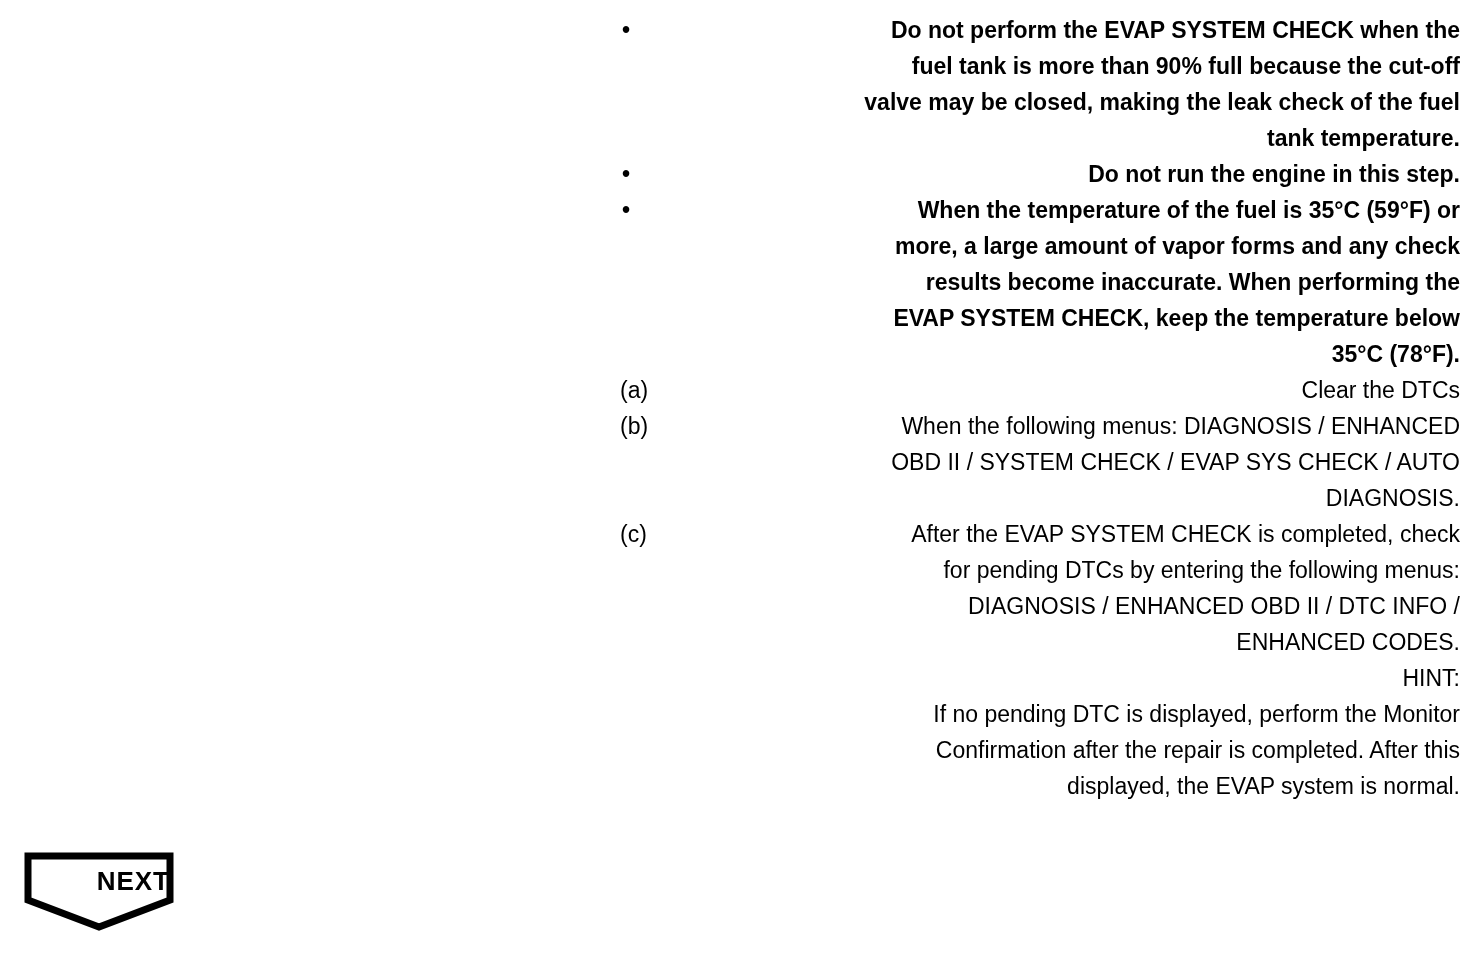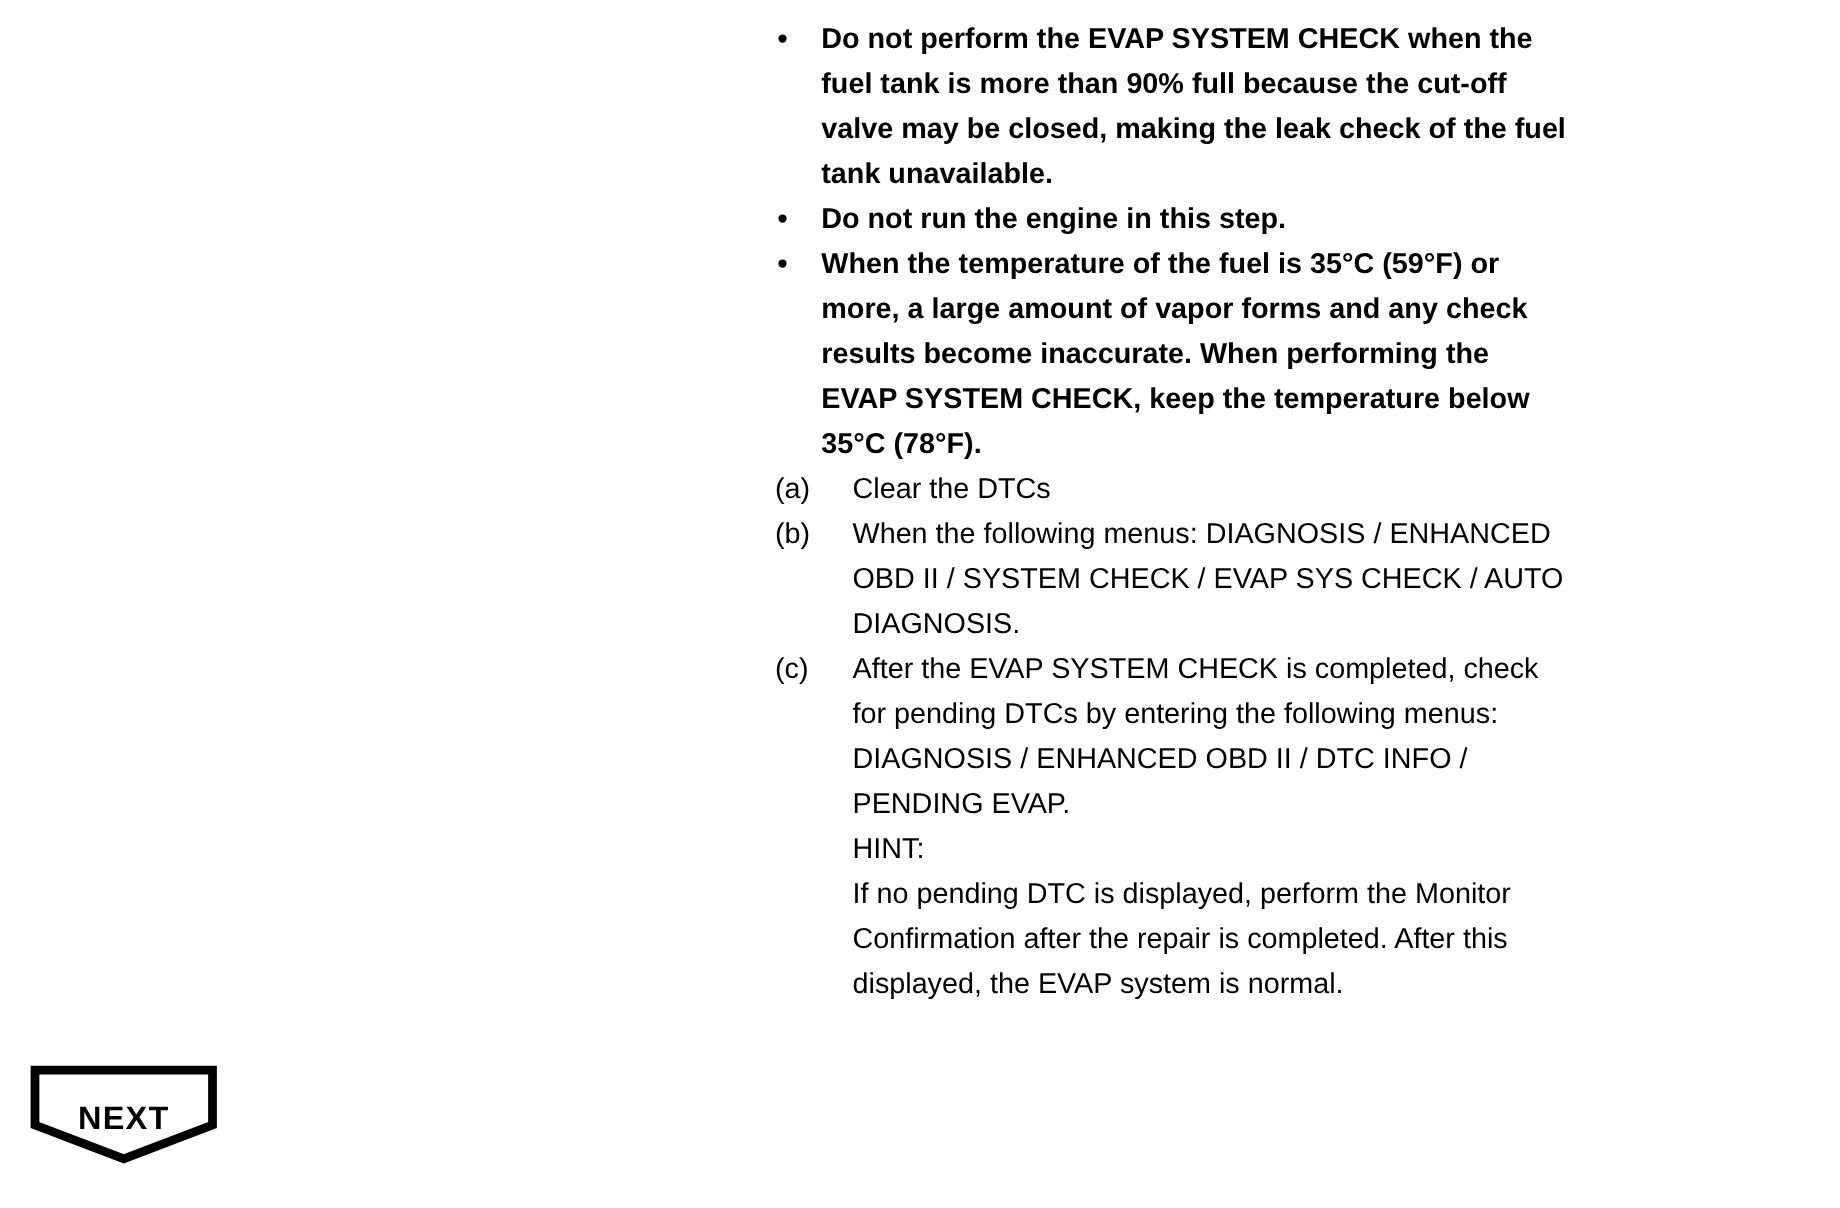--- a/index.html
+++ b/index.html
@@ -26,62 +26,61 @@
   }
   .item.bullet { padding-left: 37px; font-weight: bold; }
   .item.step   { padding-left: 62px; font-weight: normal; }
   .marker {
     position: absolute;
     top: 0;
     line-height: 36px;
   }
   .item.bullet .marker { left: 2px; }
   .item.step   .marker { left: 0px; }
-  .line { white-space: nowrap; }
+  .line { white-space: nowrap; text-align: right; }
   .next-button {
     position: absolute;
     left: 24px;
     top: 852px;
     width: 150px;
     height: 80px;
     background: transparent;
     border: none;
     padding: 0;
     cursor: pointer;
     font-family: "Liberation Sans", sans-serif;
   }
   .next-button svg { position: absolute; left: 0; top: 0; display: block; }
   .next-label {
     position: absolute;
     left: 4px;
     top: 7px;
     width: 142px;
     height: 44px;
     line-height: 44px;
-    text-align: center;
+    text-align: right;
     font-size: 26px;
     font-weight: bold;
     letter-spacing: 1px;
     color: #000000;
-    margin-top: 13px;
   }
 </style>
 </head>
 <body>
 
 <div class="page">
 
   <div class="content">
 
     <div class="item bullet">
       <span class="marker">•</span>
       <div class="line">Do not perform the EVAP SYSTEM CHECK when the</div>
       <div class="line">fuel tank is more than 90% full because the cut-off</div>
       <div class="line">valve may be closed, making the leak check of the fuel</div>
-      <div class="line">tank unavailable.</div>
+      <div class="line">tank temperature.</div>
     </div>
 
     <div class="item bullet">
       <span class="marker">•</span>
       <div class="line">Do not run the engine in this step.</div>
     </div>
 
     <div class="item bullet">
       <span class="marker">•</span>
       <div class="line">When the temperature of the fuel is 35°C (59°F) or</div>
@@ -101,21 +100,21 @@
       <div class="line">When the following menus: DIAGNOSIS / ENHANCED</div>
       <div class="line">OBD II / SYSTEM CHECK / EVAP SYS CHECK / AUTO</div>
       <div class="line">DIAGNOSIS.</div>
     </div>
 
     <div class="item step">
       <span class="marker">(c)</span>
       <div class="line">After the EVAP SYSTEM CHECK is completed, check</div>
       <div class="line">for pending DTCs by entering the following menus:</div>
       <div class="line">DIAGNOSIS / ENHANCED OBD II / DTC INFO /</div>
-      <div class="line">PENDING EVAP.</div>
+      <div class="line">ENHANCED CODES.</div>
       <div class="line">HINT:</div>
       <div class="line">If no pending DTC is displayed, perform the Monitor</div>
       <div class="line">Confirmation after the repair is completed. After this</div>
       <div class="line">displayed, the EVAP system is normal.</div>
     </div>
 
   </div>
 
   <button class="next-button">
     <svg width="150" height="80" viewBox="0 0 150 80">

